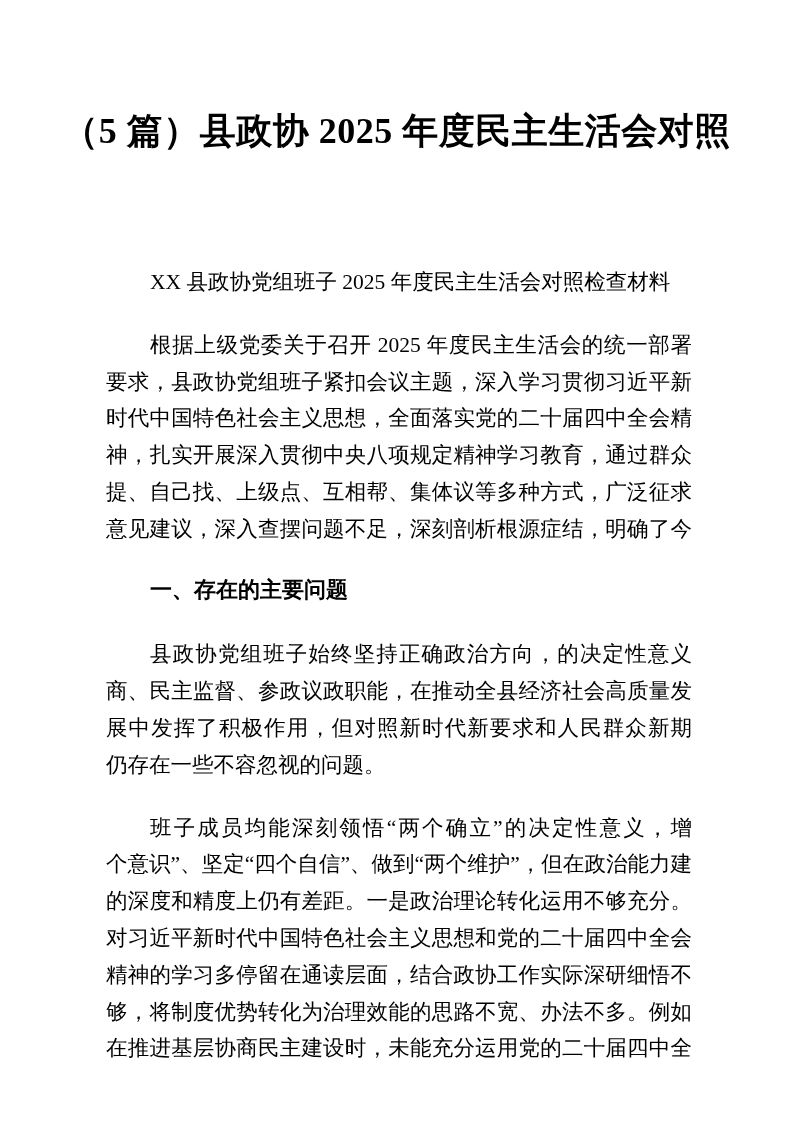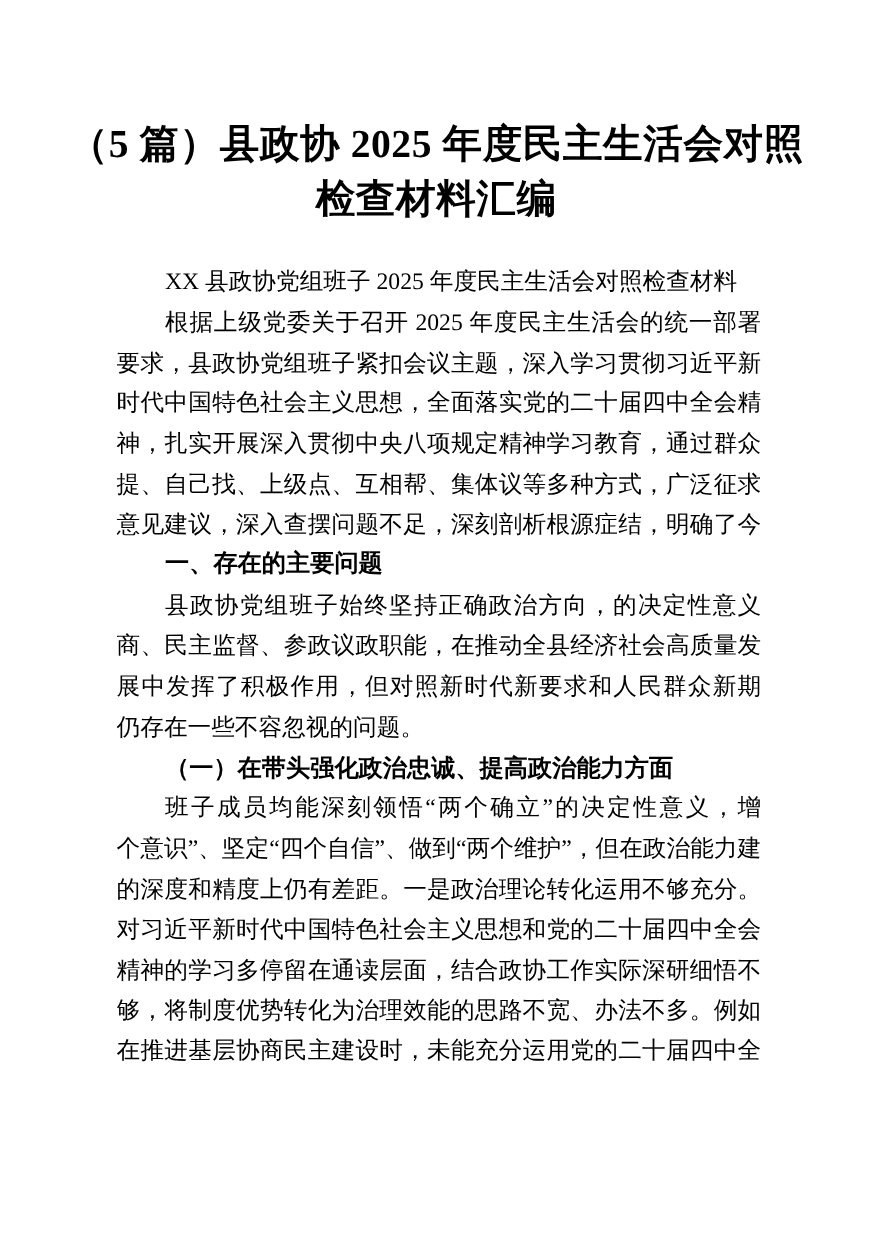--- a/index.html
+++ b/index.html
@@ -39,20 +39,21 @@
     font-size: 21.5px;
     text-align: left;
     overflow: hidden;
   }
   .line.just {
     text-align: justify;
     text-align-last: justify;
   }
   .line.indent {
     text-indent: 44px;
+    margin-top: 26px;
   }
   .heading-hei {
     font-family: Liberation Mono, monospace;
     font-weight: bold;
     font-size: 22px;
   }
   .heading-kai {
     font-weight: bold;
     font-size: 22px;
   }
@@ -60,41 +61,39 @@
     font-weight: normal;
   }
 </style>
 </head>
 <body>
 
 <div class="page">
 
   <div class="doc-title">
     <div>（5 篇）县政协 2025 年度民主生活会对照</div>
-    <div>检查材料汇编</div>
   </div>
 
   <div class="doc-body">
     <div class="line indent">XX 县政协党组班子 2025 年度民主生活会对照检查材料</div>
 
     <div class="line indent just">根据上级党委关于召开 2025 年度民主生活会的统一部署和</div>
     <div class="line just">要求，县政协党组班子紧扣会议主题，深入学习贯彻习近平新</div>
     <div class="line just">时代中国特色社会主义思想，全面落实党的二十届四中全会精</div>
     <div class="line just">神，扎实开展深入贯彻中央八项规定精神学习教育，通过群众</div>
     <div class="line just">提、自己找、上级点、互相帮、集体议等多种方式，广泛征求</div>
     <div class="line just">意见建议，深入查摆问题不足，深刻剖析根源症结，明确了今</div>
 
     <div class="line indent heading-hei">一、存在的主要问题</div>
 
     <div class="line indent just">县政协党组班子始终坚持正确政治方向，的决定性意义</div>
     <div class="line just">商、民主监督、参政议政职能，在推动全县经济社会高质量发</div>
     <div class="line just">展中发挥了积极作用，但对照新时代新要求和人民群众新期待，</div>
     <div class="line">仍存在一些不容忽视的问题。</div>
 
-    <div class="line indent heading-kai">（一）在带头强化政治忠诚、提高政治能力方面</div>
 
     <div class="line indent just">班子成员均能深刻领悟“两个确立”的决定性意义，增强“四</div>
     <div class="line just">个意识”、坚定“四个自信”、做到“两个维护”，但在政治能力建设</div>
     <div class="line just"><span>的深度和精度上仍有差距。</span><span class="bold-seg">一是政治理论转化运用不够充分。</span></div>
     <div class="line just">对习近平新时代中国特色社会主义思想和党的二十届四中全会</div>
     <div class="line just">精神的学习多停留在通读层面，结合政协工作实际深研细悟不</div>
     <div class="line just">够，将制度优势转化为治理效能的思路不宽、办法不多。例如</div>
     <div class="line just">在推进基层协商民主建设时，未能充分运用党的二十届四中全</div>
   </div>
 

